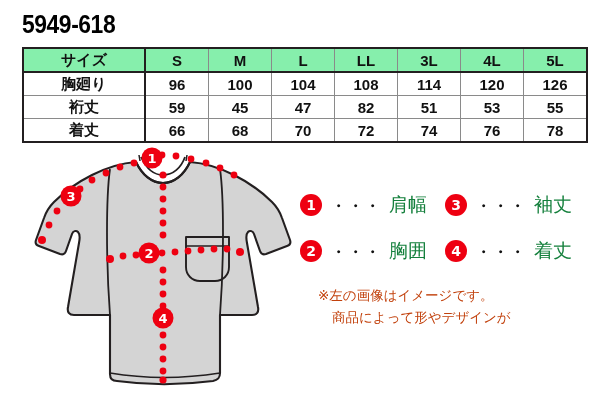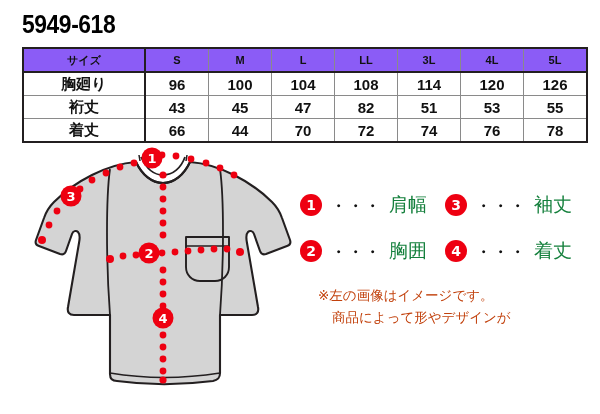--- a/index.html
+++ b/index.html
@@ -44,23 +44,23 @@
   .size-table td, .size-table th {
     border: 1px solid #8a8a8a;
     text-align: center;
     font-size: 15px;
     height: 22px;
     padding: 0;
     font-weight: bold;
     color: #111;
   }
   .size-table thead th {
-    background: #8b5cf6;
+    background: #86efac;
     border-bottom: 2px solid #231f20;
-    font-size: 11px;
+    font-size: 15px;
   }
   .size-table thead th.label-col {
     border-right: 2px solid #231f20;
   }
   .size-table tbody td.label-col {
     border-right: 2px solid #231f20;
     margin-left: 33px;
   }
   .size-table .label-col { width: 120px; }
   .size-table .num-col { width: 62px; }
@@ -157,32 +157,32 @@
       <td class="num-col">96</td>
       <td class="num-col">100</td>
       <td class="num-col">104</td>
       <td class="num-col">108</td>
       <td class="num-col">114</td>
       <td class="num-col">120</td>
       <td class="num-col">126</td>
     </tr>
     <tr>
       <td class="label-col jp">裄丈</td>
-      <td class="num-col">43</td>
+      <td class="num-col">59</td>
       <td class="num-col">45</td>
       <td class="num-col">47</td>
       <td class="num-col">82</td>
       <td class="num-col">51</td>
       <td class="num-col">53</td>
       <td class="num-col">55</td>
     </tr>
     <tr>
       <td class="label-col jp">着丈</td>
       <td class="num-col">66</td>
-      <td class="num-col">44</td>
+      <td class="num-col">68</td>
       <td class="num-col">70</td>
       <td class="num-col">72</td>
       <td class="num-col">74</td>
       <td class="num-col">76</td>
       <td class="num-col">78</td>
     </tr>
   </tbody>
 </table>
 
 <div class="shirt-diagram">

